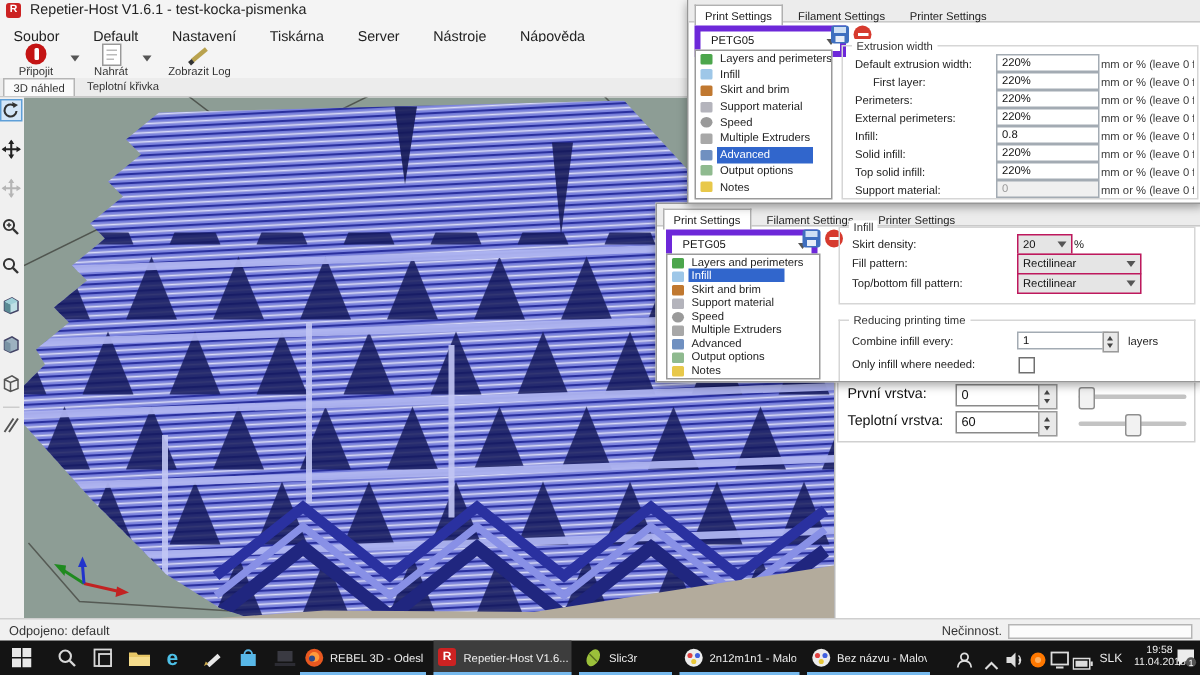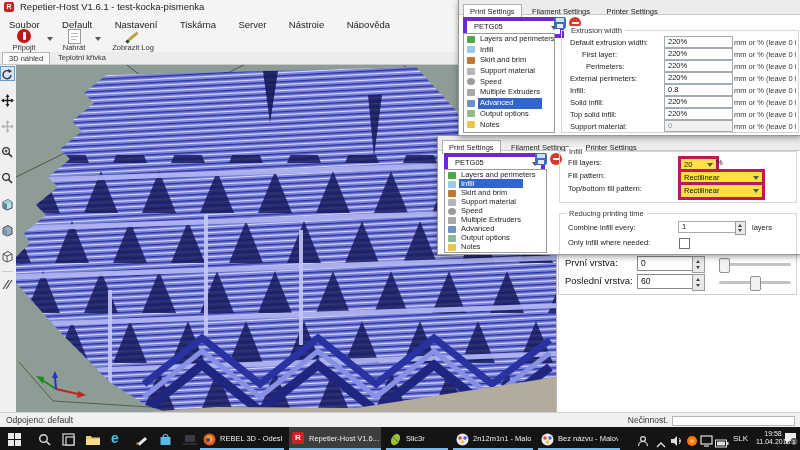--- a/index.html
+++ b/index.html
@@ -63,21 +63,21 @@
   .c0{background:#4ca64c}.c1{background:#9ec7e8}.c2{background:#c07830}.c3{background:#b4b4bc}
   .c4{background:#9a9a9a;border-radius:50%}.c5{background:#a8a8a8}.c6{background:#7090c0}
   .c7{background:#8fba8f}.c8{background:#e8c84a}
   .groupbox{position:absolute;border:1px solid #d6d6d6;}
   .group-title{position:absolute;top:-5px;left:6px;background:#fff;padding:0 3px;font-size:7.5px;color:#333;}
   .s-label{position:absolute;font-size:7.5px;color:#222;white-space:nowrap;}
   .s-input{position:absolute;width:64px;height:10px;border:1px solid #a3abb3;background:#fff;
     font-size:7.5px;line-height:10px;padding-left:3px;color:#111;}
   .s-input.disabled{background:#f0f0f0;color:#999;}
   .s-hint{position:absolute;font-size:7.5px;color:#3a3a3a;white-space:nowrap;overflow:hidden;}
-  .mini-combo{position:absolute;height:12px;background:#fde047;border:3px solid #be185d;font-size:7.5px;
+  .mini-combo{position:absolute;height:12px;background:#e5e5e5;border:1px solid #be185d;font-size:7.5px;
     line-height:11px;padding-left:3px;color:#111;}
   .mini-combo:after{content:"";position:absolute;right:3px;top:4px;width:0;height:0;
     border-left:3px solid transparent;border-right:3px solid transparent;border-top:4px solid #555;}
   .mini-spin{position:absolute;width:9px;height:12px;border:1px solid #9a9a9a;background:#e9e9e9;}
   .mini-spin:before,.mini-spin:after{content:"";position:absolute;left:2px;width:0;height:0;
     border-left:2px solid transparent;border-right:2px solid transparent;}
   .mini-spin:before{top:2px;border-bottom:3px solid #444;}
   .mini-spin:after{bottom:2px;border-top:3px solid #444;}
   .checkbox{position:absolute;width:9px;height:9px;border:1px solid #707070;background:#fff;}
   
@@ -268,21 +268,21 @@
   </div>
 
   <div id="sidebar" class="abs"></div>
   <div id="layerbox" class="abs">
     <div class="lr-label" style="left:6px;top:4px;">První vrstva:</div>
     <div class="lr-input" style="left:78px;top:3px;">0</div>
     <div class="spin" style="left:133px;top:3px;"></div>
     <div class="slider-track" style="left:160px;top:10px;width:72px;">
       <div class="slider-handle" style="left:0px;"></div>
     </div>
-    <div class="lr-label" style="left:6px;top:22px;">Poslední vrstva:</div>
+    <div class="lr-label" style="left:6px;top:22px;">Teplotní vrstva:</div>
     <div class="lr-input" style="left:78px;top:21px;">60</div>
     <div class="spin" style="left:133px;top:21px;"></div>
     <div class="slider-track" style="left:160px;top:28px;width:72px;">
       <div class="slider-handle" style="left:31px;"></div>
     </div>
   </div>
 
   <div class="s3-window" style="left:437px;top:135px;width:362px;height:118px;">
     <div class="s3-tabbar">
       <div class="s3-tab active" style="margin-left:4px;">Print Settings</div>
@@ -301,21 +301,21 @@
       <div class="cat-item" style="height:9px;line-height:9px;"><span class="cat-ic c2"></span><span>Skirt and brim</span></div>
       <div class="cat-item" style="height:9px;line-height:9px;"><span class="cat-ic c3"></span><span>Support material</span></div>
       <div class="cat-item" style="height:9px;line-height:9px;"><span class="cat-ic c4"></span><span>Speed</span></div>
       <div class="cat-item" style="height:9px;line-height:9px;"><span class="cat-ic c5"></span><span>Multiple Extruders</span></div>
       <div class="cat-item" style="height:9px;line-height:9px;"><span class="cat-ic c6"></span><span>Advanced</span></div>
       <div class="cat-item" style="height:9px;line-height:9px;"><span class="cat-ic c7"></span><span>Output options</span></div>
       <div class="cat-item" style="height:9px;line-height:9px;"><span class="cat-ic c8"></span><span>Notes</span></div>
     </div>
     <div class="groupbox" style="left:121px;top:15px;width:236px;height:50px;">
       <div class="group-title">Infill</div>
-      <div class="s-label" style="left:8px;top:6px;">Fill layers:</div>
+      <div class="s-label" style="left:8px;top:6px;">Skirt density:</div>
       <div class="mini-combo" style="left:118px;top:4px;width:32px;">20</div>
       <div class="s-label" style="left:156px;top:6px;">%</div>
       <div class="s-label" style="left:8px;top:19px;">Fill pattern:</div>
       <div class="mini-combo" style="left:118px;top:17px;width:78px;">Rectilinear</div>
       <div class="s-label" style="left:8px;top:32px;">Top/bottom fill pattern:</div>
       <div class="mini-combo" style="left:118px;top:30px;width:78px;">Rectilinear</div>
     </div>
     <div class="groupbox" style="left:121px;top:77px;width:236px;height:40px;border-bottom:none;">
       <div class="group-title">Reducing printing time</div>
       <div class="s-label" style="left:8px;top:9px;">Combine infill every:</div>
@@ -351,21 +351,21 @@
       <div class="cat-item"><span class="cat-ic c8"></span><span>Notes</span></div>
     </div>
     <div class="groupbox" style="left:102px;top:30px;width:236px;height:101px;">
       <div class="group-title">Extrusion width</div>
       <div class="s-label" style="left:8px;top:7px;">Default extrusion width:</div>
       <div class="s-input" style="left:102px;top:5px;">220%</div>
       <div class="s-hint" style="left:172px;top:7px;right:2px;">mm or % (leave 0 for auto)</div>
       <div class="s-label" style="left:8px;top:19px;margin-left:12px;">First layer:</div>
       <div class="s-input" style="left:102px;top:17px;">220%</div>
       <div class="s-hint" style="left:172px;top:19px;right:2px;">mm or % (leave 0 for default)</div>
-      <div class="s-label" style="left:24px;top:31px;">Perimeters:</div>
+      <div class="s-label" style="left:8px;top:31px;">Perimeters:</div>
       <div class="s-input" style="left:102px;top:29px;">220%</div>
       <div class="s-hint" style="left:172px;top:31px;right:2px;">mm or % (leave 0 for default)</div>
       <div class="s-label" style="left:8px;top:43px;">External perimeters:</div>
       <div class="s-input" style="left:102px;top:41px;">220%</div>
       <div class="s-hint" style="left:172px;top:43px;right:2px;">mm or % (leave 0 for default)</div>
       <div class="s-label" style="left:8px;top:55px;">Infill:</div>
       <div class="s-input" style="left:102px;top:53px;">0.8</div>
       <div class="s-hint" style="left:172px;top:55px;right:2px;">mm or % (leave 0 for default)</div>
       <div class="s-label" style="left:8px;top:67px;">Solid infill:</div>
       <div class="s-input" style="left:102px;top:65px;">220%</div>

